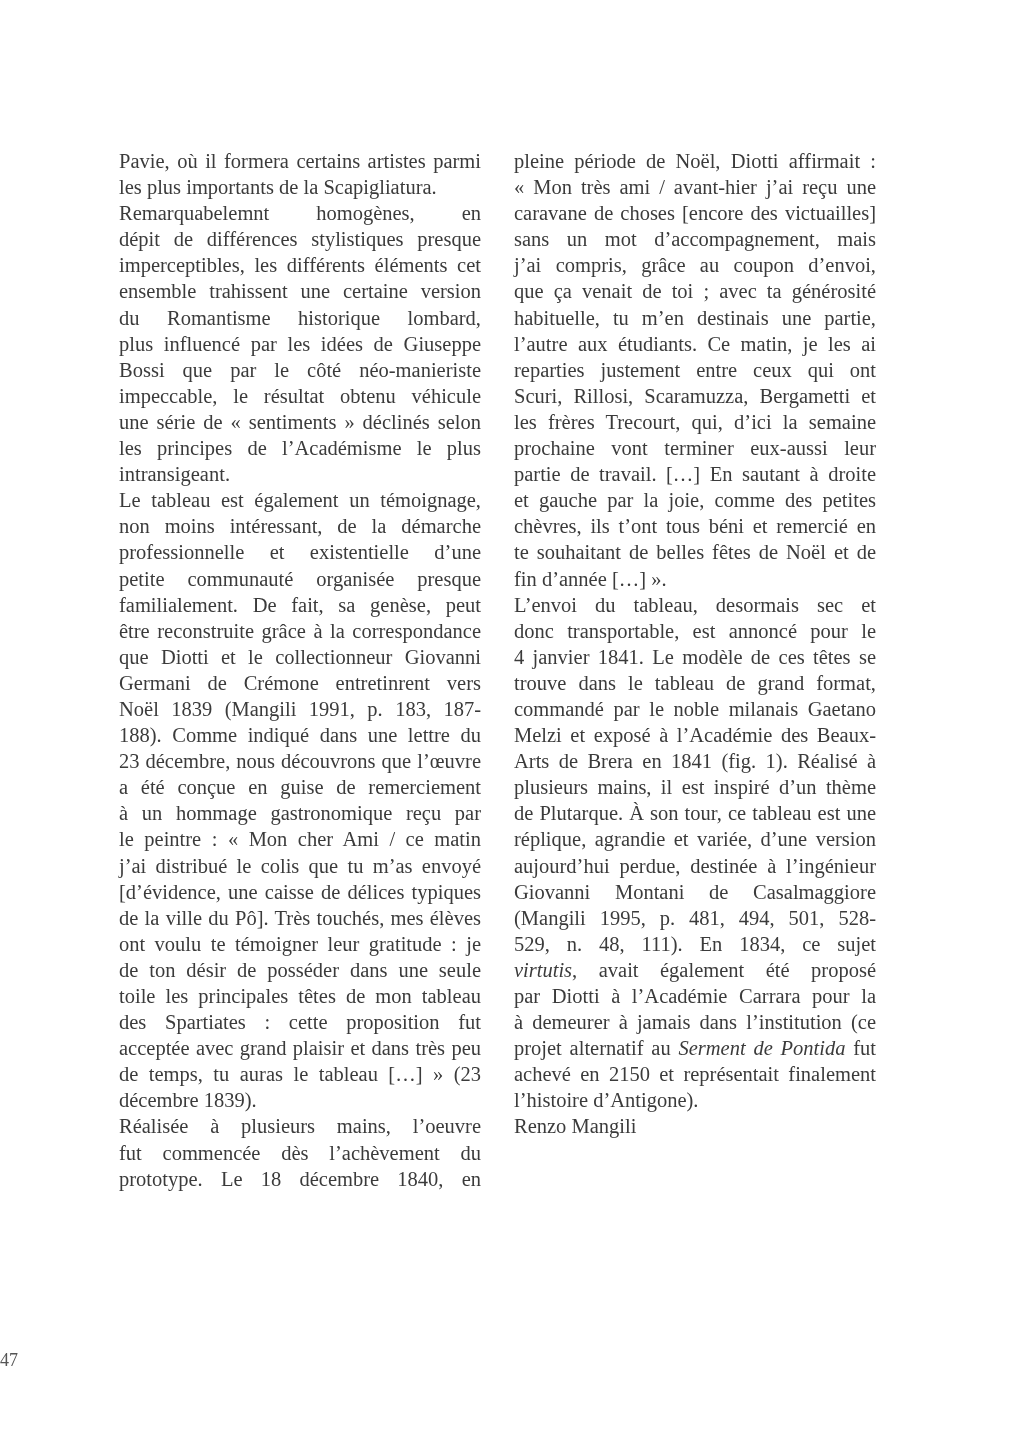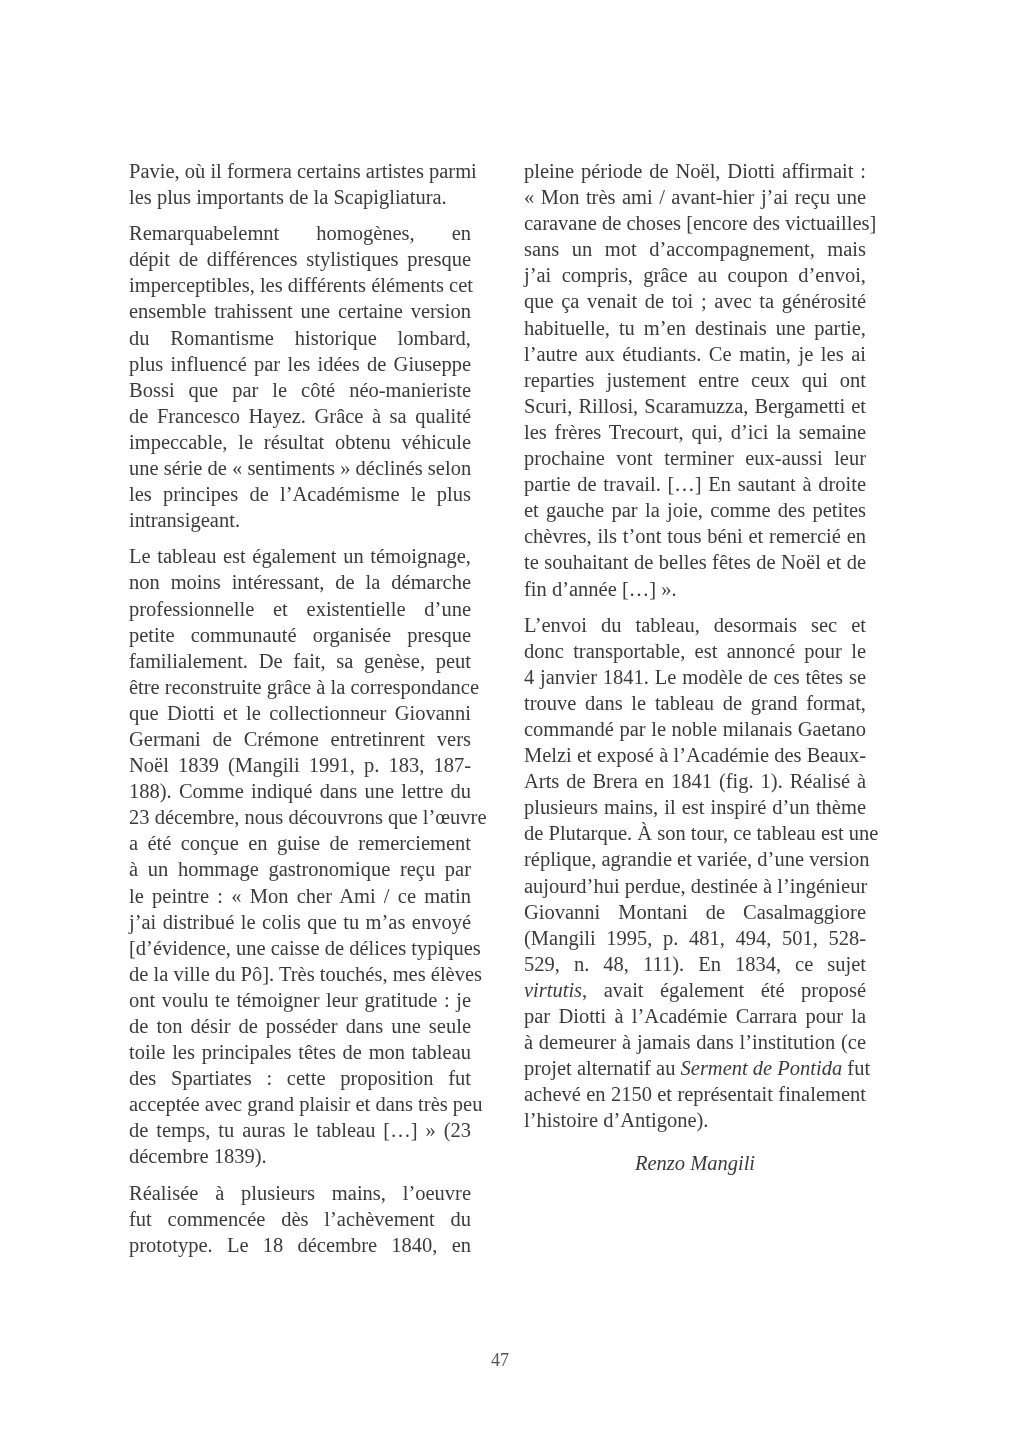--- a/index.html
+++ b/index.html
@@ -20,68 +20,66 @@
       top: 148px;
       width: 362px;
       font-size: 20.5px;
       line-height: 26.1px;
       text-align: justify;
       letter-spacing: 0;
     }
     #col-left { left: 119px; }
     #col-right { left: 514px; }
     .para {
-      margin: 10px;
+      margin: 0;
     }
     .line {
       display: block;
       text-align: justify;
       text-align-last: justify;
       white-space: nowrap;
       height: 26.1px;
       overflow: visible;
     }
     .line.last {
       text-align-last: left;
     }
     .signature {
       display: block;
-      text-align: center;
-      font-style: italic;
-      margin-top: 17px;
+      text-align: left;
+      margin-top: 0;
       height: 26.1px;
     }
     em { font-style: italic; }
     #page-number {
       position: absolute;
       top: 1350px;
       left: 0;
       width: 1000px;
-      text-align: center;
+      text-align: left;
       font-size: 18px;
       color: #555555;
     }
   </style>
 </head>
 <body>
 
 <div id="col-left" class="column">
   <div class="para">
     <span class="line">Pavie, où il formera certains artistes parmi</span>
     <span class="line last">les plus importants de la Scapigliatura.</span>
   </div>
   <div class="para">
     <span class="line">Remarquabelemnt homogènes, en</span>
     <span class="line">dépit de différences stylistiques presque</span>
     <span class="line">imperceptibles, les différents éléments cet</span>
     <span class="line">ensemble trahissent une certaine version</span>
     <span class="line">du Romantisme historique lombard,</span>
     <span class="line">plus influencé par les idées de Giuseppe</span>
     <span class="line">Bossi que par le côté néo-manieriste</span>
-    <span class="line">de Francesco Hayez. Grâce à sa qualité</span>
     <span class="line">impeccable, le résultat obtenu véhicule</span>
     <span class="line">une série de « sentiments » déclinés selon</span>
     <span class="line">les principes de l’Académisme le plus</span>
     <span class="line last">intransigeant.</span>
   </div>
   <div class="para">
     <span class="line">Le tableau est également un témoignage,</span>
     <span class="line">non moins intéressant, de la démarche</span>
     <span class="line">professionnelle et existentielle d’une</span>
     <span class="line">petite communauté organisée presque</span>

